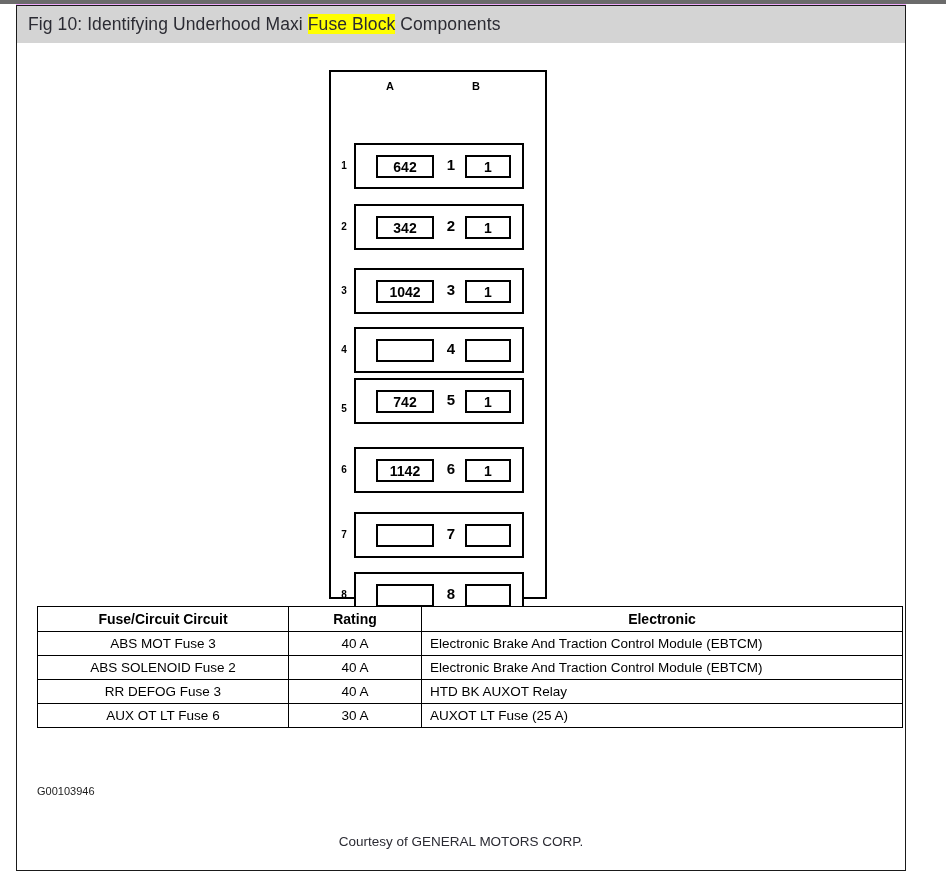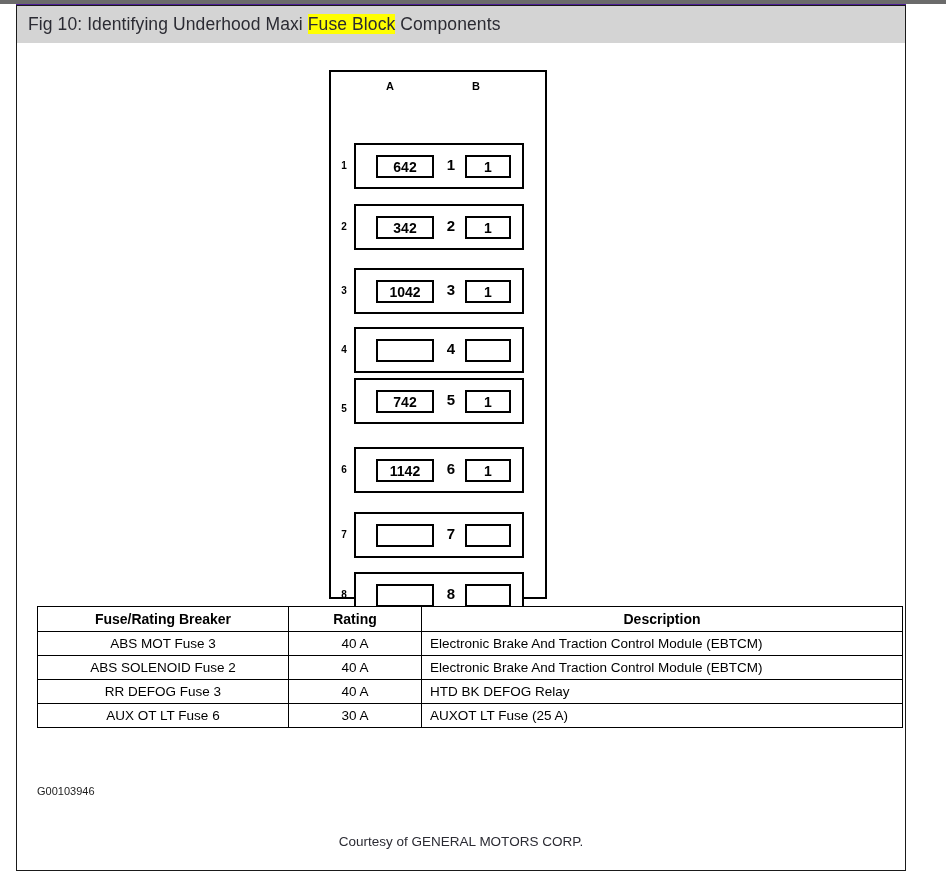--- a/index.html
+++ b/index.html
@@ -15,21 +15,21 @@
     position: relative;
     overflow: hidden;
   }
 
   
   #page {
     position: absolute;
     left: 0; top: 0;
     width: 946px;
     height: 714px;
-    background: #4c1d95;
+    background: #f0abfc;
   }
 
   
   .top-strip {
     position: absolute;
     left: 0; top: 0;
     width: 946px; height: 4px;
     background: #6b6b6b;
   }
   .left-gutter {
@@ -287,40 +287,40 @@
       <div class="fuse-row" style="top:502px;">
         <div class="slot a"></div>
         <div class="mid-num">8</div>
         <div class="slot b"></div>
       </div>
     </div>
 
     <table class="fuse-table">
       <thead>
         <tr>
-          <th class="c-name">Fuse/Rating Breaker</th>
+          <th class="c-name">Fuse/Circuit Circuit</th>
           <th class="c-rate">Rating</th>
-          <th class="c-desc">Description</th>
+          <th class="c-desc">Electronic</th>
         </tr>
       </thead>
       <tbody>
         <tr>
           <td class="c-name">ABS MOT Fuse 3</td>
           <td class="c-rate">40 A</td>
           <td class="c-desc">Electronic Brake And Traction Control Module (EBTCM)</td>
         </tr>
         <tr>
           <td class="c-name">ABS SOLENOID Fuse 2</td>
           <td class="c-rate">40 A</td>
           <td class="c-desc">Electronic Brake And Traction Control Module (EBTCM)</td>
         </tr>
         <tr>
           <td class="c-name">RR DEFOG Fuse 3</td>
           <td class="c-rate">40 A</td>
-          <td class="c-desc">HTD BK DEFOG Relay</td>
+          <td class="c-desc">HTD BK AUXOT Relay</td>
         </tr>
         <tr>
           <td class="c-name">AUX OT LT Fuse 6</td>
           <td class="c-rate">30 A</td>
           <td class="c-desc">AUXOT LT Fuse (25 A)</td>
         </tr>
       </tbody>
     </table>
 
     <div class="img-id">G00103946</div>

